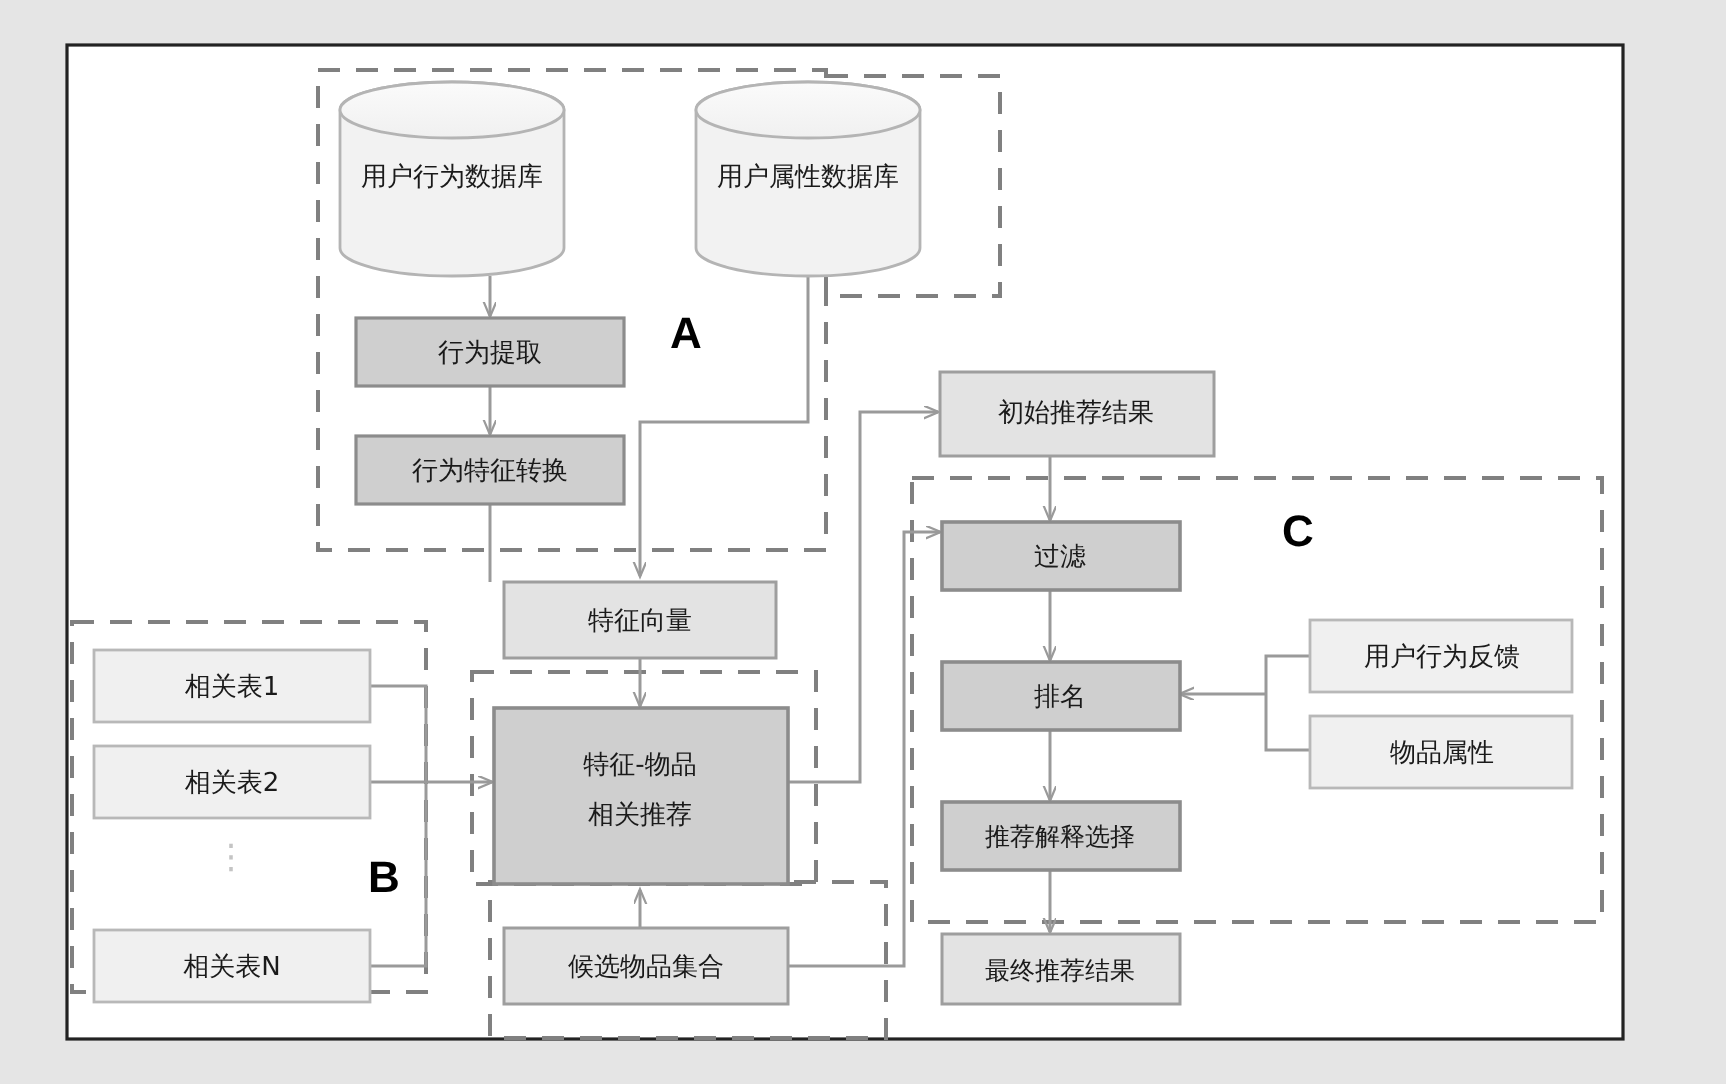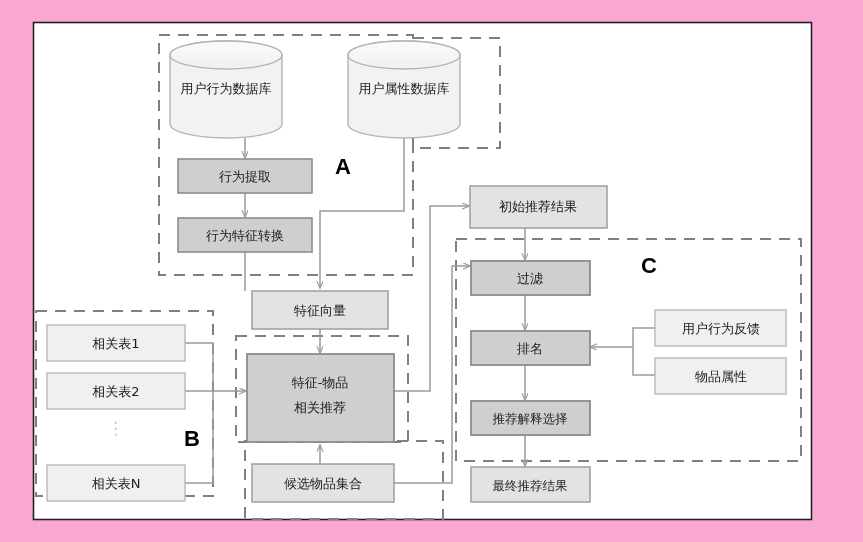--- a/index.html
+++ b/index.html
@@ -1,18 +1,18 @@
 <!DOCTYPE html>
 <html><head>
 <meta charset="utf-8">
 <style>
   html,body{margin:0;padding:0;background:#ffffff;}
   body{width:863px;height:542px;overflow:hidden;
        font-family:"Liberation Sans","DejaVu Sans",sans-serif;}
-  #stage{position:relative;width:863px;height:542px;background:#f9a8d4;}
+  #stage{position:relative;width:863px;height:542px;background:#e5e5e5;}
   svg{display:block;}
   .nodelabel{font-family:"DejaVu Sans","Liberation Sans",sans-serif;
              font-size:13px;fill:#1a1a1a;dominant-baseline:middle;text-anchor:middle;}
   .nodelabel.small{font-size:12.5px;}
   .grouplabel{font-family:"Liberation Sans","DejaVu Sans",sans-serif;
               font-size:22px;font-weight:bold;fill:#000;text-anchor:middle;dominant-baseline:middle;}
 </style>
 </head>
 <body>
 

